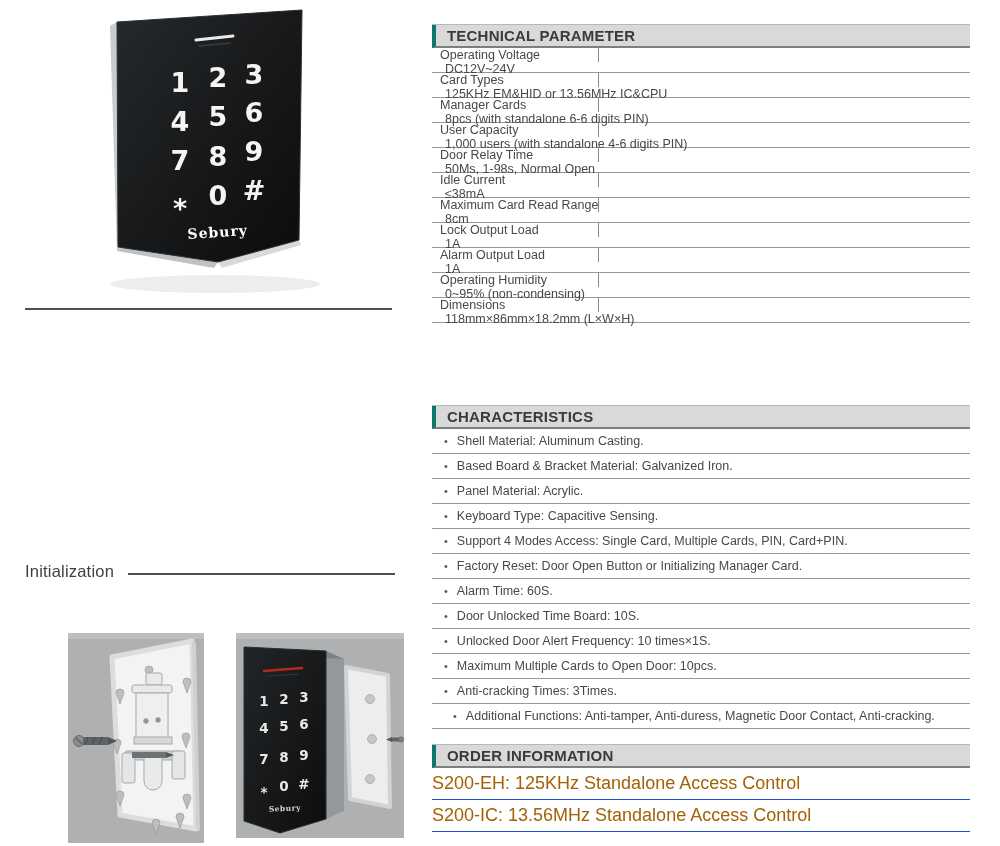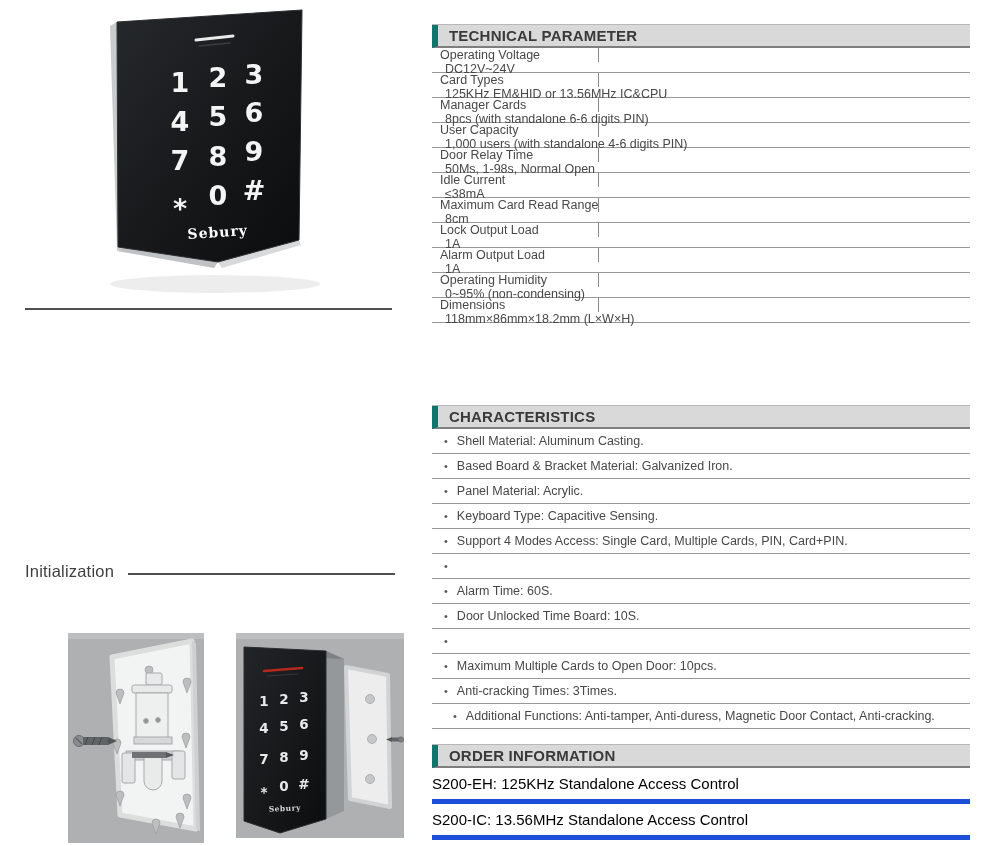--- a/index.html
+++ b/index.html
@@ -6,36 +6,36 @@
   .page {
     position:relative; width:1000px; height:846px; background:#ffffff;
     font-family:"Liberation Sans", sans-serif; overflow:hidden;
   }
 
   
   .section { position:absolute; left:432px; width:538px; }
   .sec-topline { height:1px; background:#b8b8b8; }
   .sec-header {
     height:21px; background:#d9d9d9;
-    border-left:6px solid #0f766e; border-bottom:2px solid #7e7e7e;
+    border-left:4px solid #0f766e; border-bottom:2px solid #7e7e7e;
     display:flex; align-items:center; padding-left:11px;
     font-weight:bold; font-size:15px; color:#3a3a3a; letter-spacing:.2px;
   }
   .tp-row { display:flex; height:24px; border-bottom:1px solid #989898;
             font-size:12.5px; color:#484848; align-items:stretch;flex-direction:column; }
   .tp-label { width:158px; padding-left:8px; border-right:1px solid #8a8a8a;
               display:flex; align-items:center; white-space:nowrap; }
   .tp-value { padding-left:13px; display:flex; align-items:center; white-space:nowrap; }
   .ch-item { display:flex; height:24px; border-bottom:1px solid #989898;
              font-size:12.5px; color:#484848; align-items:center;
              padding-left:12px; gap:9px; white-space:nowrap; }
   .ch-item .bullet { font-size:11px; color:#565656; }
   .ch-item.indent { padding-left:21px; }
-  .oi-row { height:31px; border-bottom:5px solid #1d4ed8; font-size:15px;
-            color:#000000; display:flex; align-items:center; white-space:nowrap; }
+  .oi-row { height:31px; border-bottom:1px solid #1d4ed8; font-size:18px;
+            color:#a16207; display:flex; align-items:center; white-space:nowrap; }
 
   
   .product-photo { position:absolute; left:80px; top:0; }
   .desc-line { position:absolute; left:25px; top:308px; width:367px; height:2px; background:#4f4f4f; }
   .description { position:absolute; left:25px; top:314px; width:412px;
                  font-size:13.5px; line-height:18.5px; color:#4f4f4f; }
   .init-heading { position:absolute; left:25px; top:562px; font-size:16.5px;
                   font-weight:normal; color:#3f3f3f; letter-spacing:.2px; }
   .init-line { position:absolute; left:128px; top:573px; width:267px; height:2px; background:#4f4f4f; }
   .fig-left  { position:absolute; left:68px;  top:633px; }
@@ -263,31 +263,33 @@
         <div class="ch-item">
           <span class="bullet">•</span>
           <span>Keyboard Type: Capacitive Sensing.</span>
         </div>
         <div class="ch-item">
           <span class="bullet">•</span>
           <span>Support 4 Modes Access: Single Card, Multiple Cards, PIN, Card+PIN.</span>
         </div>
         <div class="ch-item">
           <span class="bullet">•</span>
+          <span>Factory Reset: Door Open Button or Initializing Manager Card.</span>
         </div>
         <div class="ch-item">
           <span class="bullet">•</span>
           <span>Alarm Time: 60S.</span>
         </div>
         <div class="ch-item">
           <span class="bullet">•</span>
           <span>Door Unlocked Time Board: 10S.</span>
         </div>
         <div class="ch-item">
           <span class="bullet">•</span>
+          <span>Unlocked Door Alert Frequency: 10 times×1S.</span>
         </div>
         <div class="ch-item">
           <span class="bullet">•</span>
           <span>Maximum Multiple Cards to Open Door: 10pcs.</span>
         </div>
         <div class="ch-item">
           <span class="bullet">•</span>
           <span>Anti-cracking Times: 3Times.</span>
         </div>
         <div class="ch-item indent">

